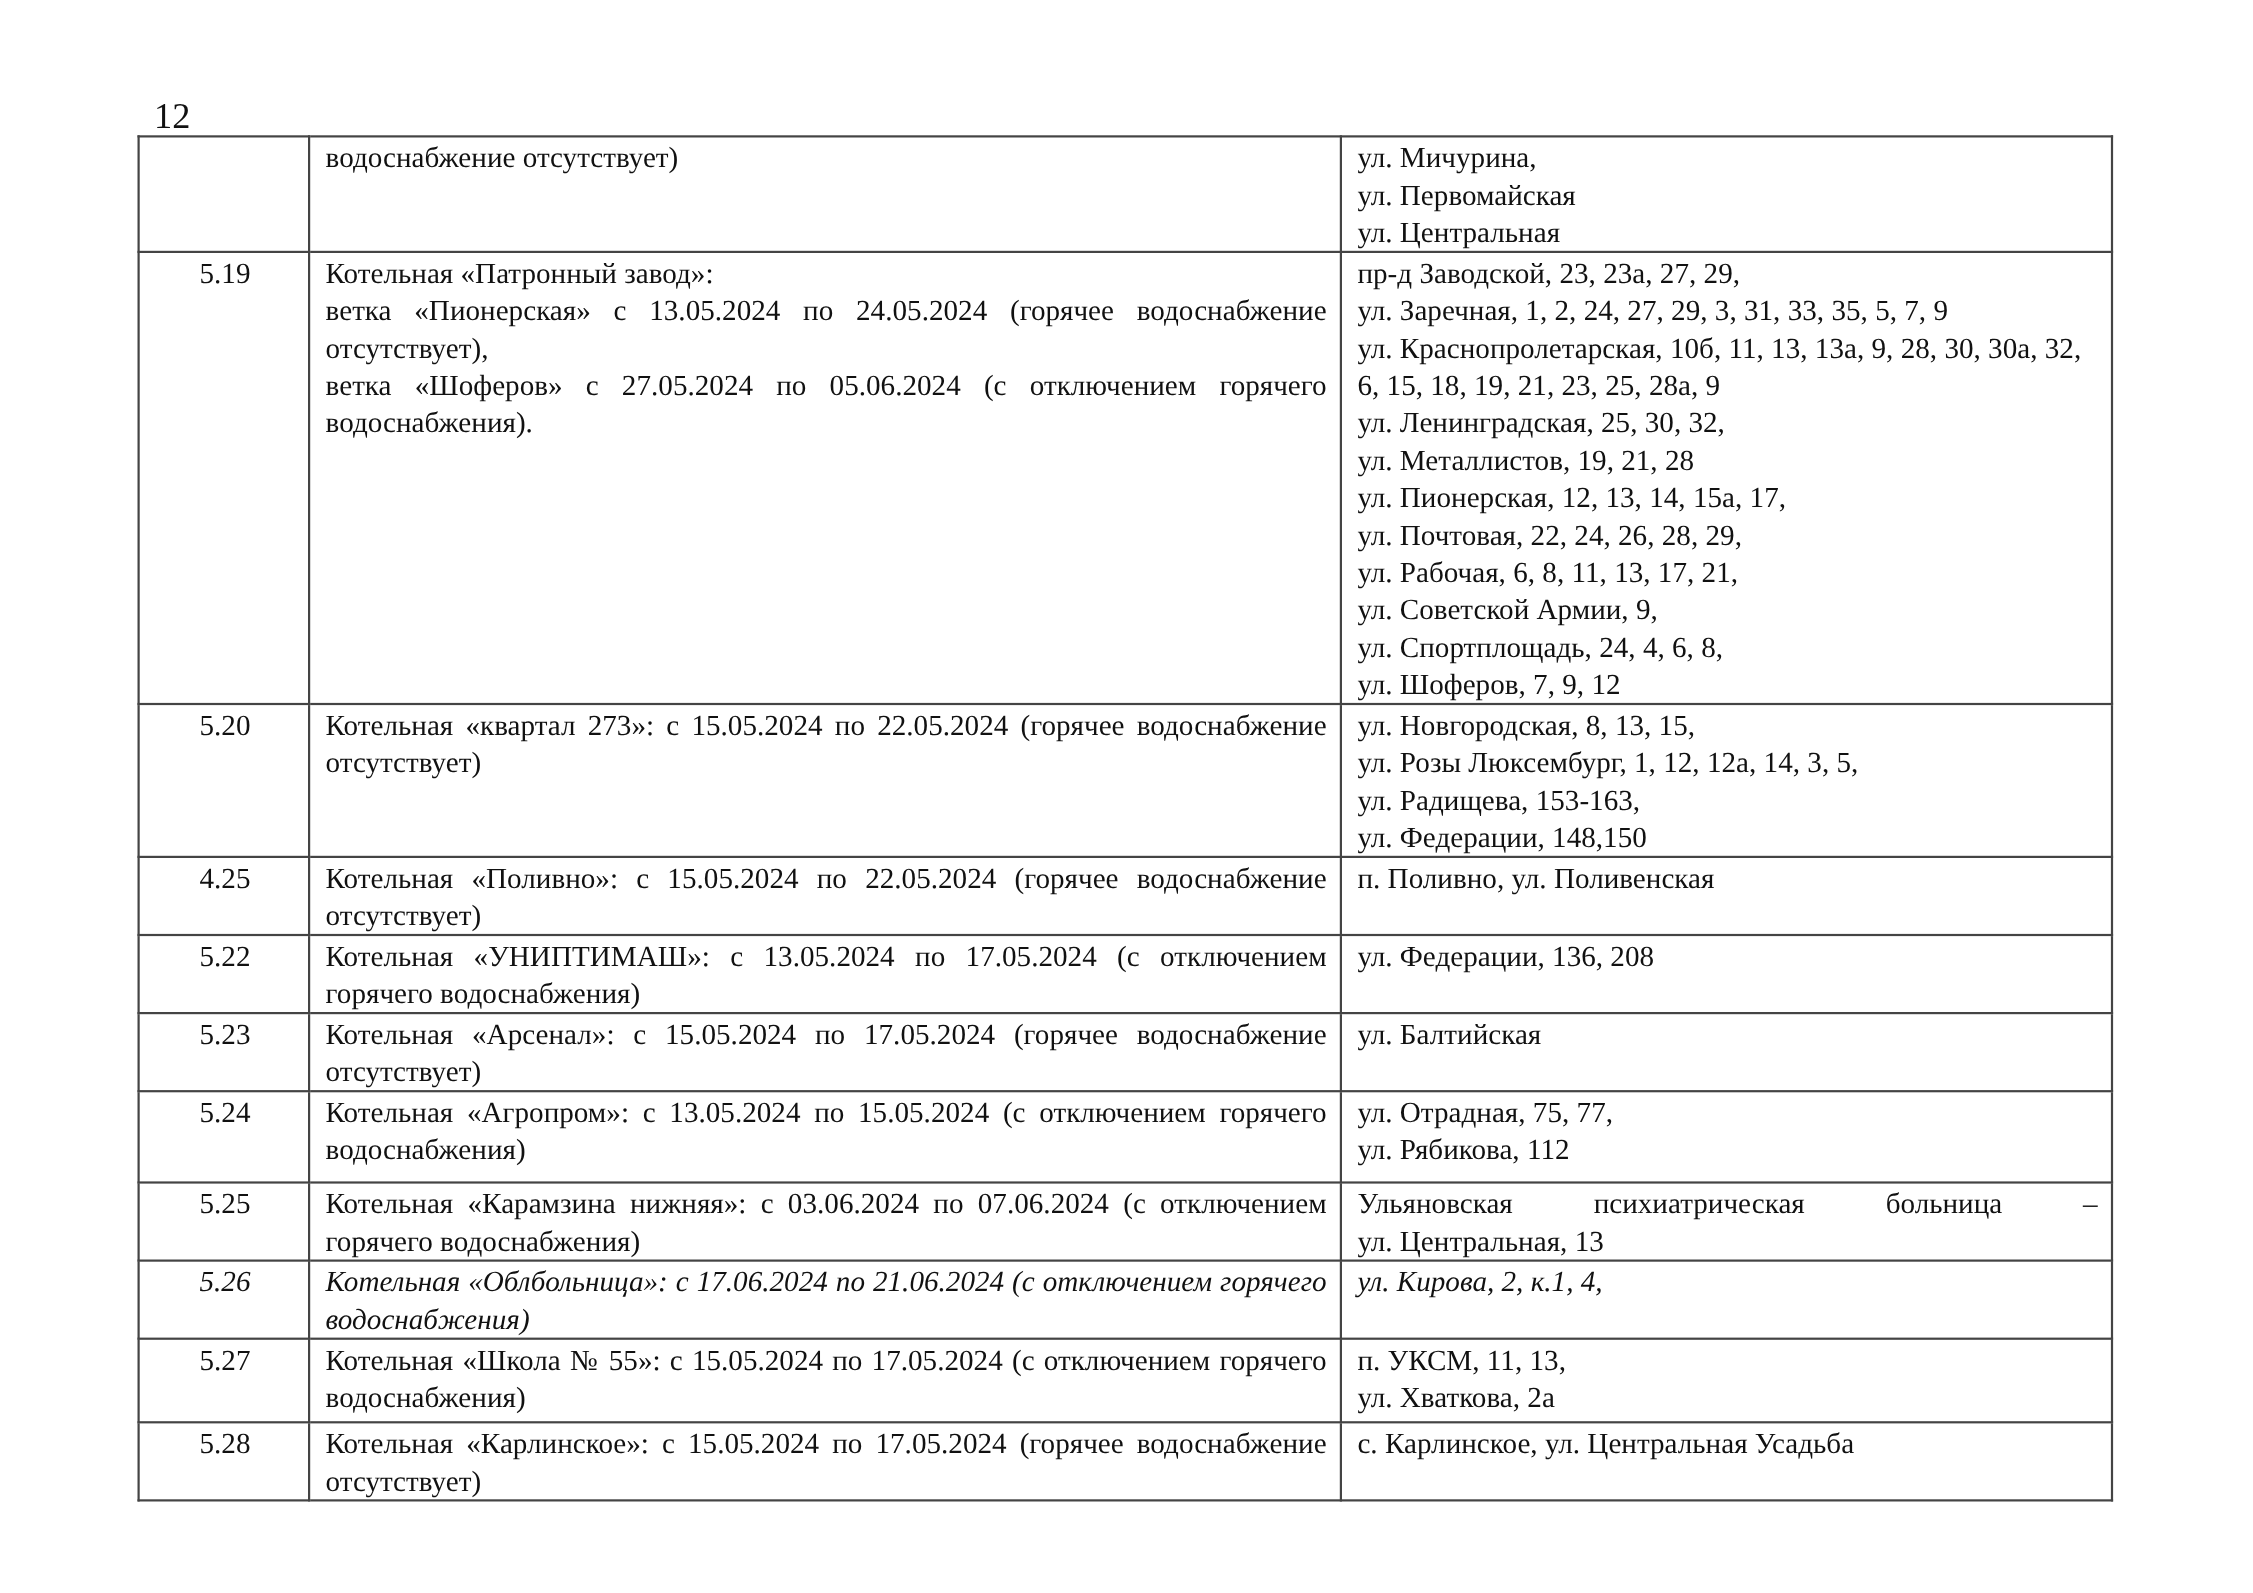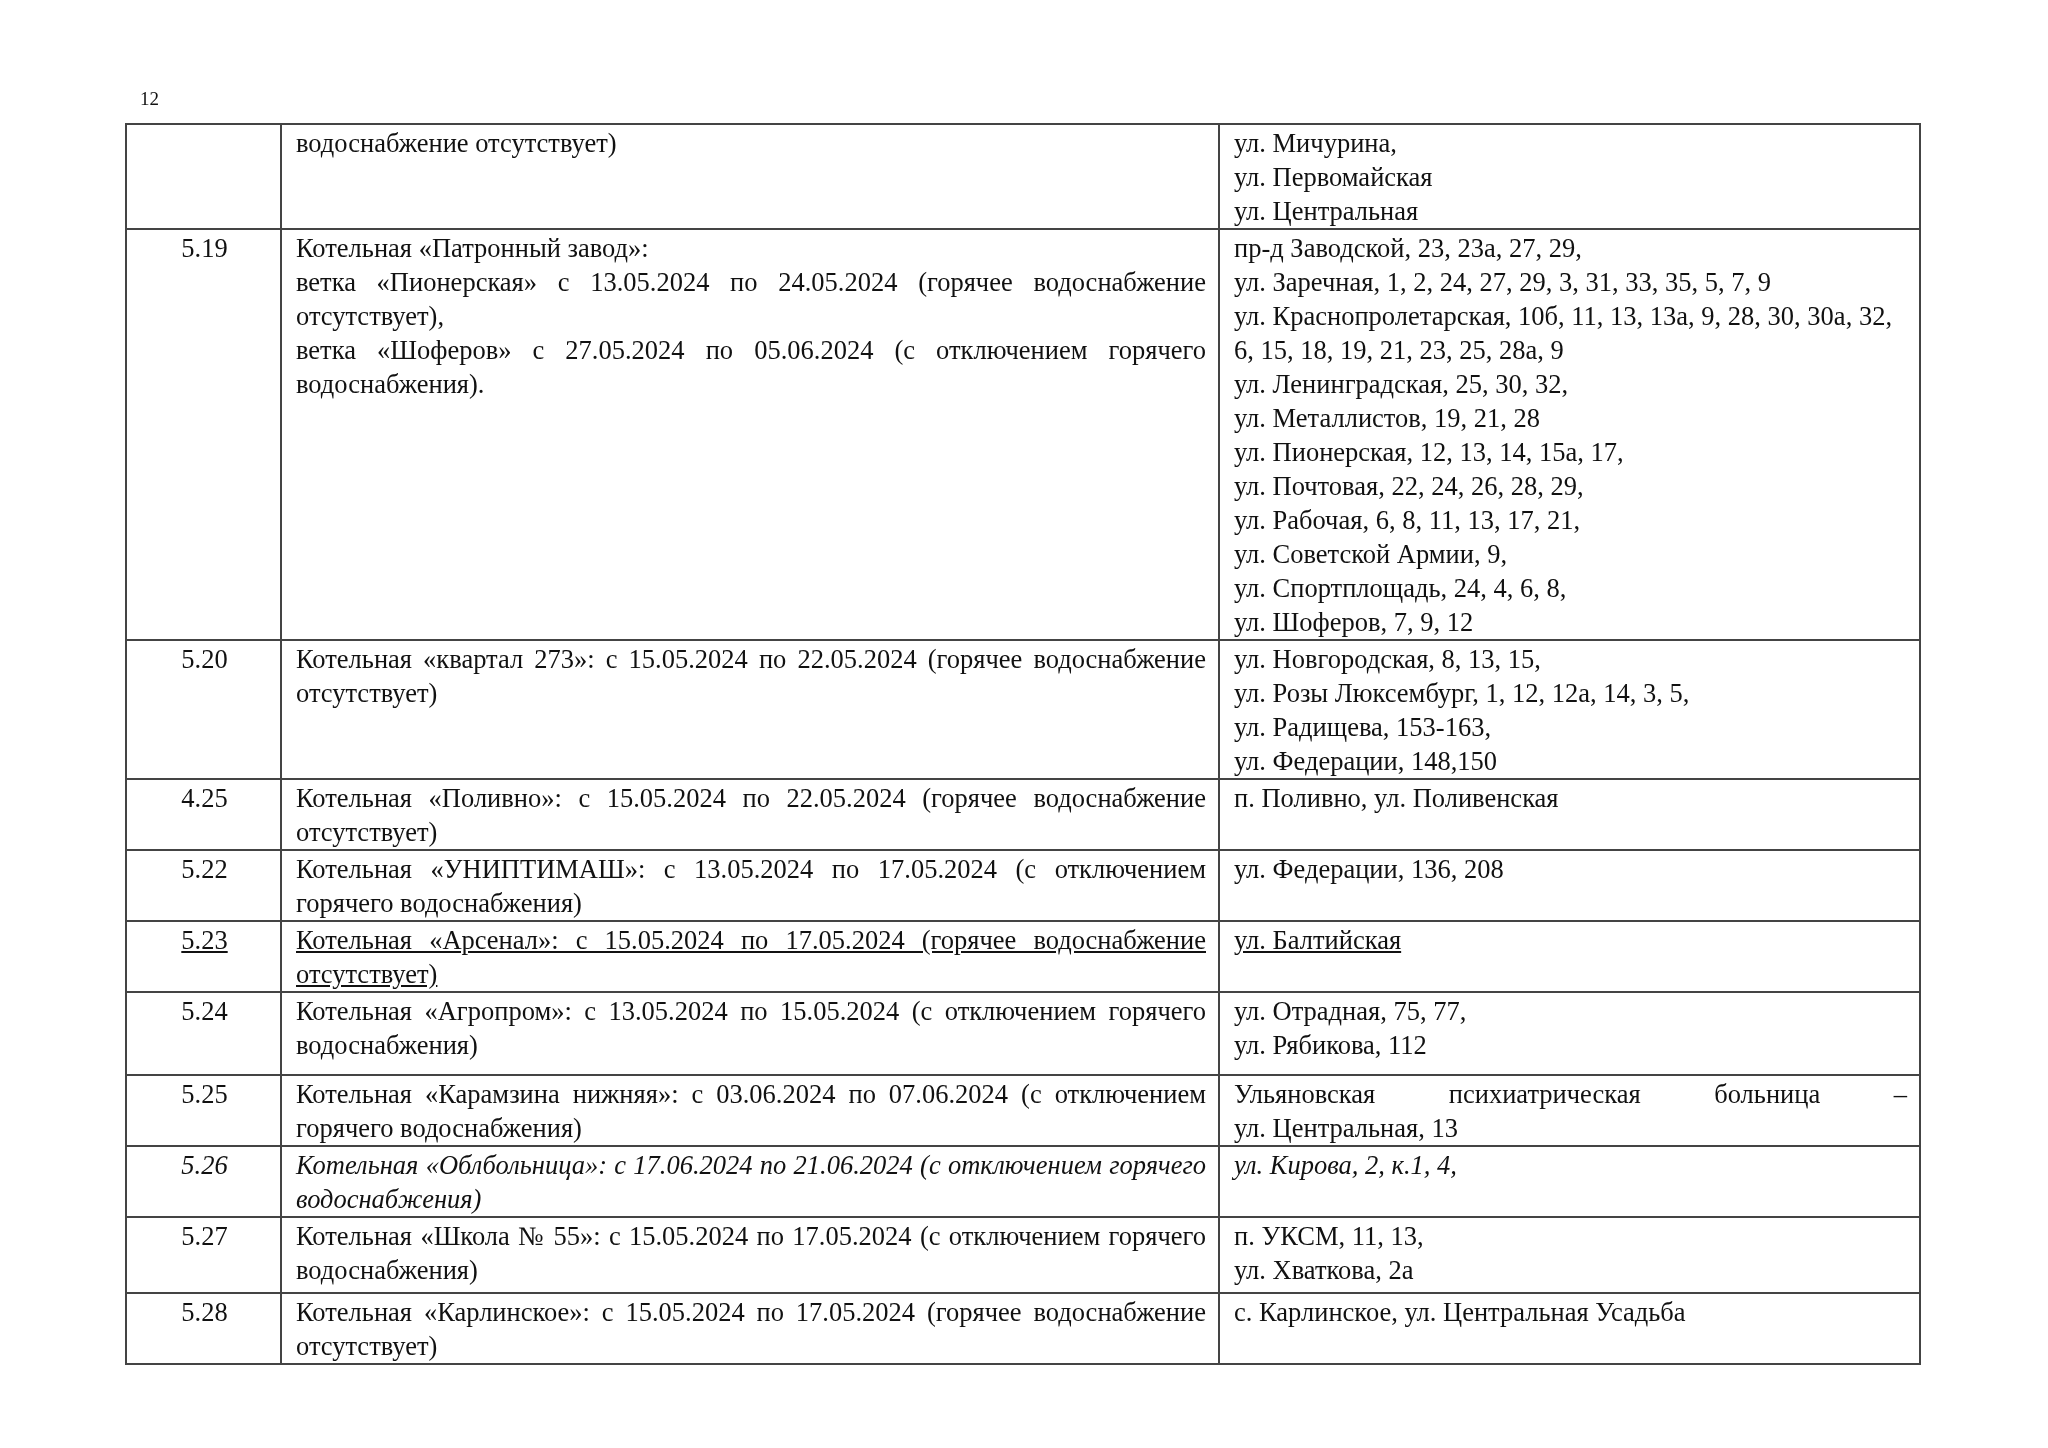--- a/index.html
+++ b/index.html
@@ -1,18 +1,18 @@
 <!DOCTYPE html>
 <html><head>
 <meta charset="utf-8">
 <style>
   html, body { margin: 0; padding: 0; background: #ffffff; }
   body { width: 2048px; height: 1448px; position: relative; overflow: hidden;
          font-family: "Liberation Serif", "DejaVu Serif", serif; color: #111; }
-  .page-number { position: absolute; left: 140px; top: 88px; font-size: 19px; }
+  .page-number { position: absolute; left: 140px; top: 88px; font-size: 33px; }
   table.sched { position: absolute; left: 125px; top: 123px; width: 1794px;
                 border-collapse: collapse; table-layout: fixed; font-size: 26.5px; line-height: 34px; }
   table.sched td { border: 2px solid #444; vertical-align: top; padding: 1px 12px 0 14px; }
   col.c1 { width: 155px; } col.c2 { width: 938px; } col.c3 { width: 701px; }
   td.num { text-align: center; padding-left: 0; padding-right: 0; }
   td.desc { text-align: justify; }
   td.addr { text-align: left; }
   .line { display: block; }
   .just { text-align: justify; text-align-last: justify; }
 </style>
@@ -83,21 +83,21 @@
       </tr>
       <tr style="height: 69px;">
         <td class="num">5.22</td>
         <td class="desc">
           <span class="line">Котельная «УНИПТИМАШ»: с 13.05.2024 по 17.05.2024 (с отключением горячего водоснабжения)</span>
         </td>
         <td class="addr">
           <span class="line">ул. Федерации, 136, 208</span>
         </td>
       </tr>
-      <tr style="height: 70px; text-decoration: underline;">
+      <tr style="height: 70px;">
         <td class="num">5.23</td>
         <td class="desc">
           <span class="line">Котельная «Арсенал»: с 15.05.2024 по 17.05.2024 (горячее водоснабжение отсутствует)</span>
         </td>
         <td class="addr">
           <span class="line">ул. Балтийская</span>
         </td>
       </tr>
       <tr style="height: 83px;">
         <td class="num">5.24</td>

